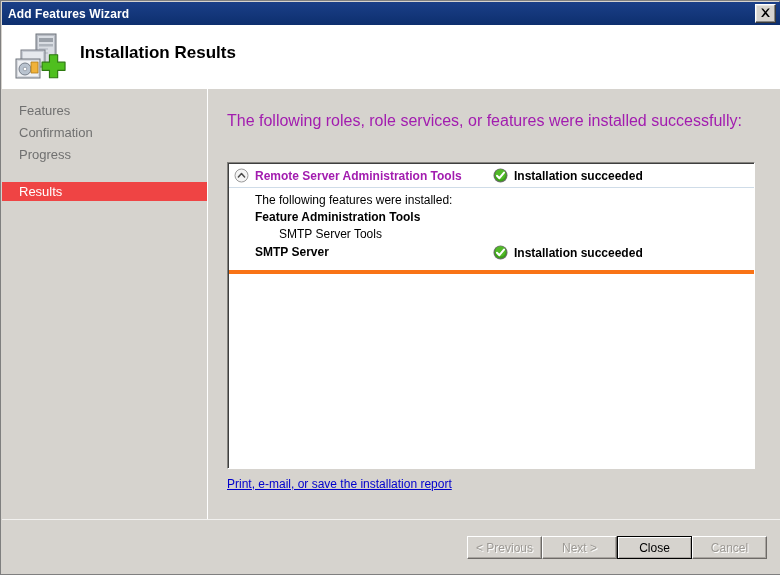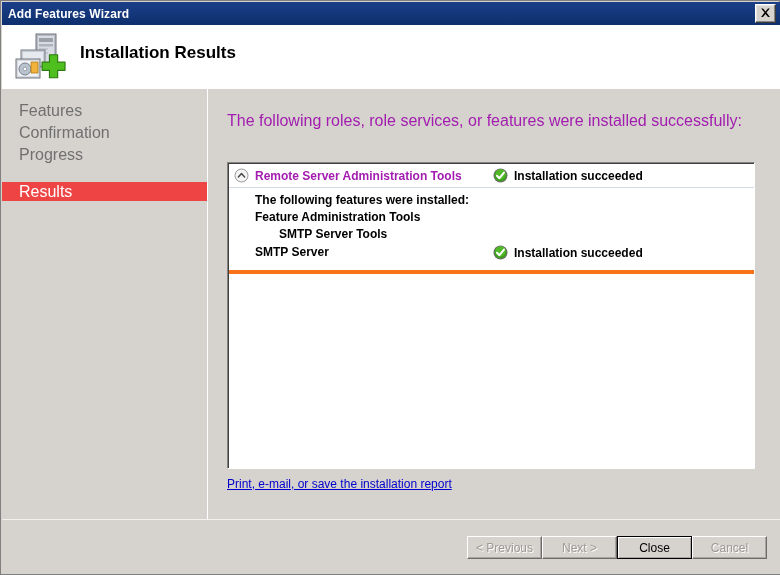--- a/index.html
+++ b/index.html
@@ -108,21 +108,21 @@
   }
   .nav-item {
     position: absolute;
     left: 0;
     width: 205px;
     height: 19px;
     display: flex;
     align-items: center;
     padding-left: 17px;
     box-sizing: border-box;
-    font-size: 16px;
+    font-size: 13px;
     color: #707070;
     white-space: nowrap;
     cursor: default;
   }
   .nav-item.active {
     background: #ef4444;
     color: #ffffff;
     margin-top: 15px;
   }
   .sidebar-divider {
@@ -222,21 +222,20 @@
 
   .detail-block {
     padding-top: 4px;
     padding-bottom: 2px;
   }
   .detail-line {
     font-size: 12px;
     color: #000000;
     line-height: 17px;
     white-space: nowrap;
-    font-weight: bold;
   }
   .detail-line.lvl0 { padding-left: 26px; }
   .detail-line.lvl1 { padding-left: 26px; font-weight: bold; }
   .detail-line.lvl2 { padding-left: 50px; }
 
   .sub-row {
     position: relative;
     height: 25px;
     display: flex;
     align-items: flex-start;

